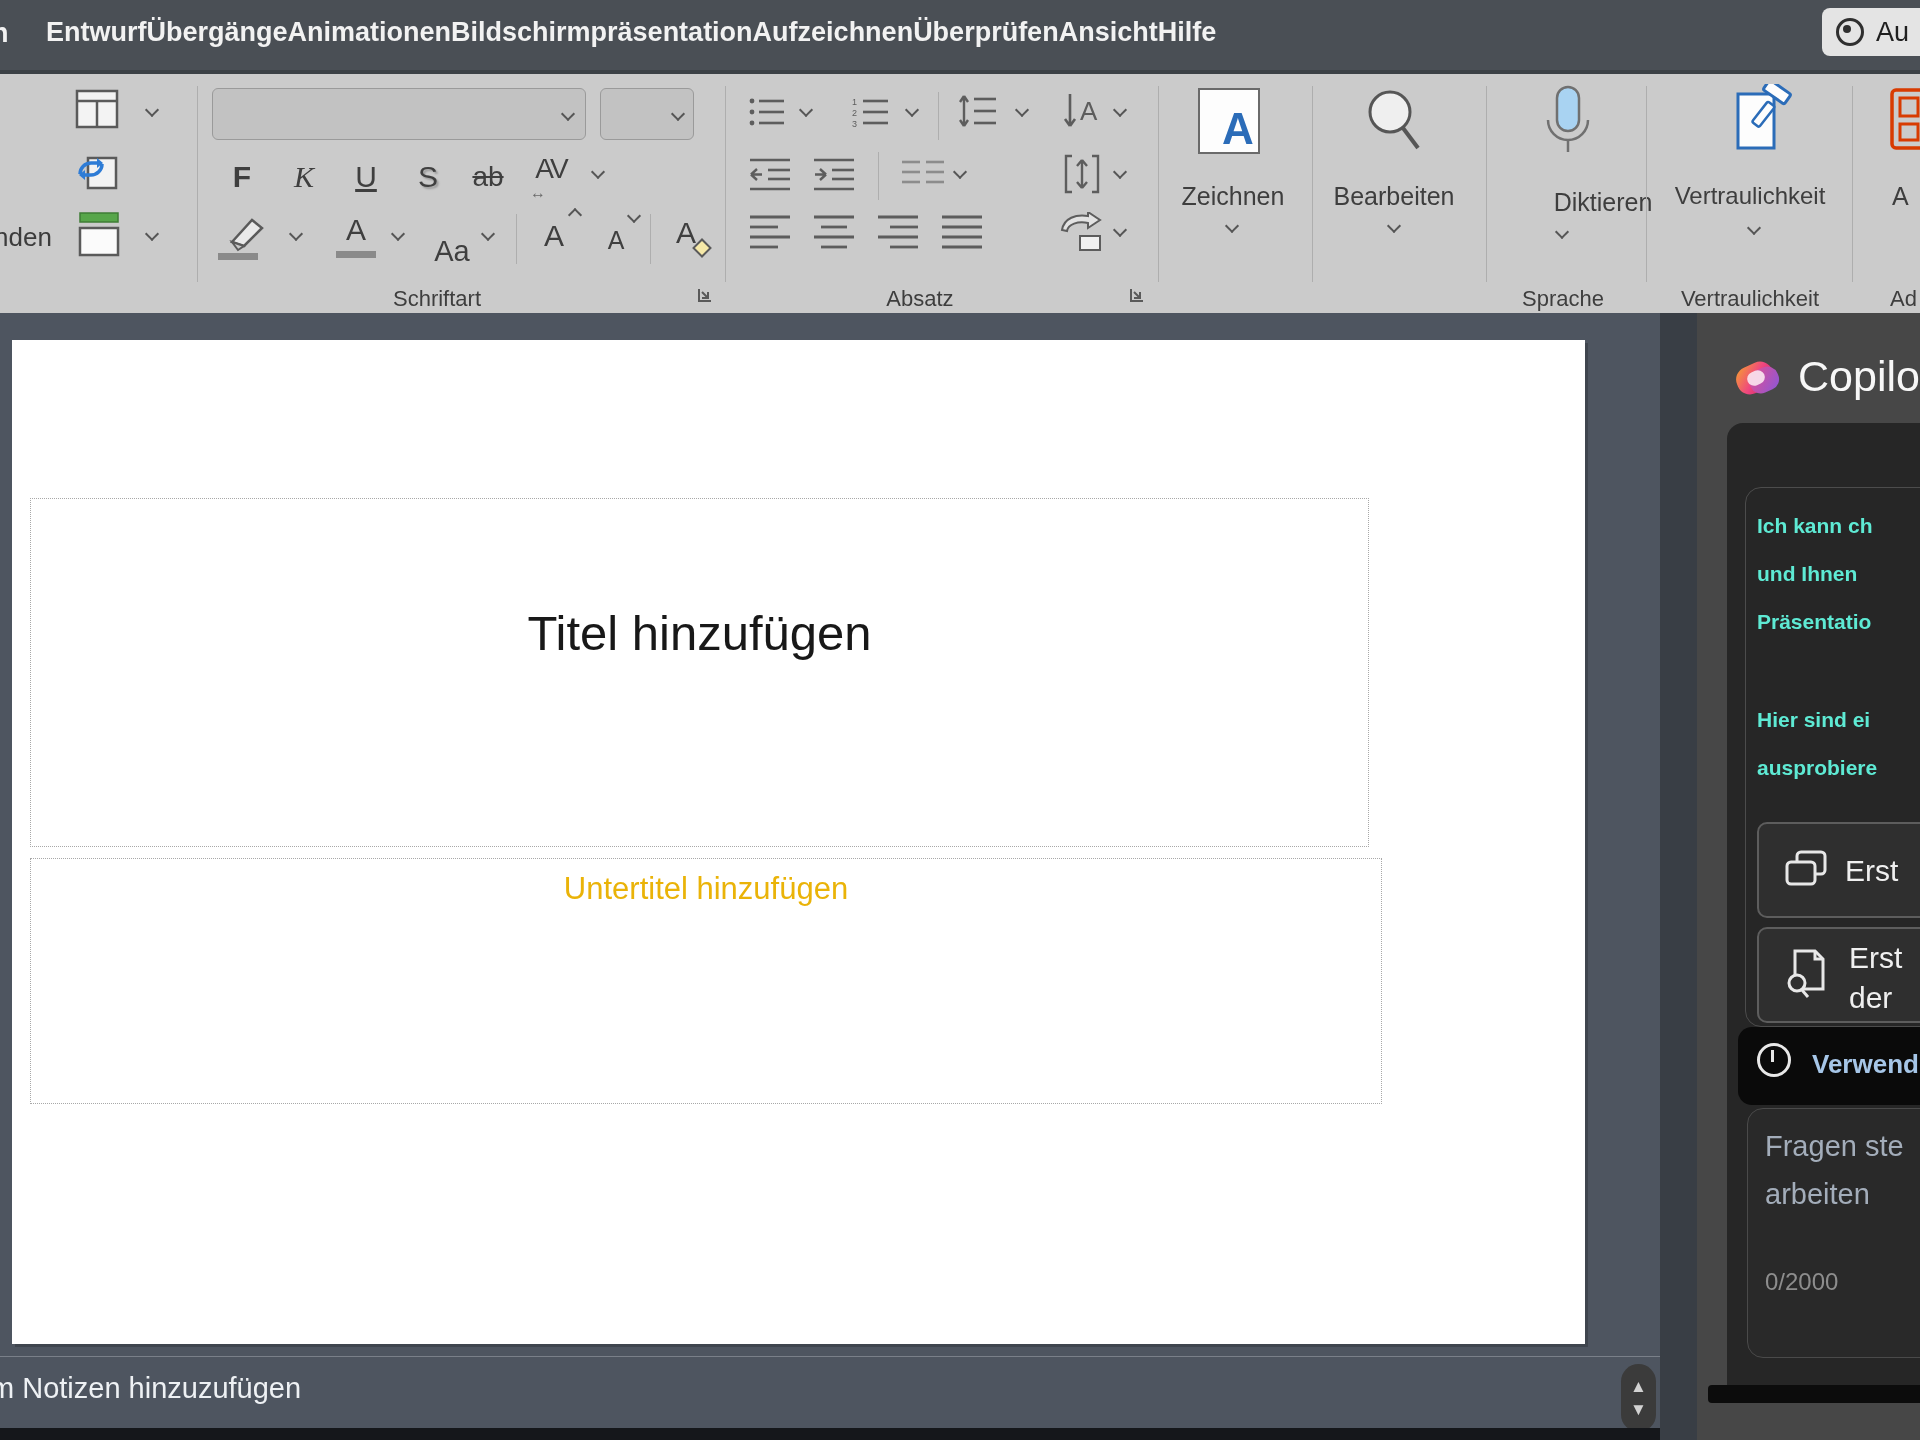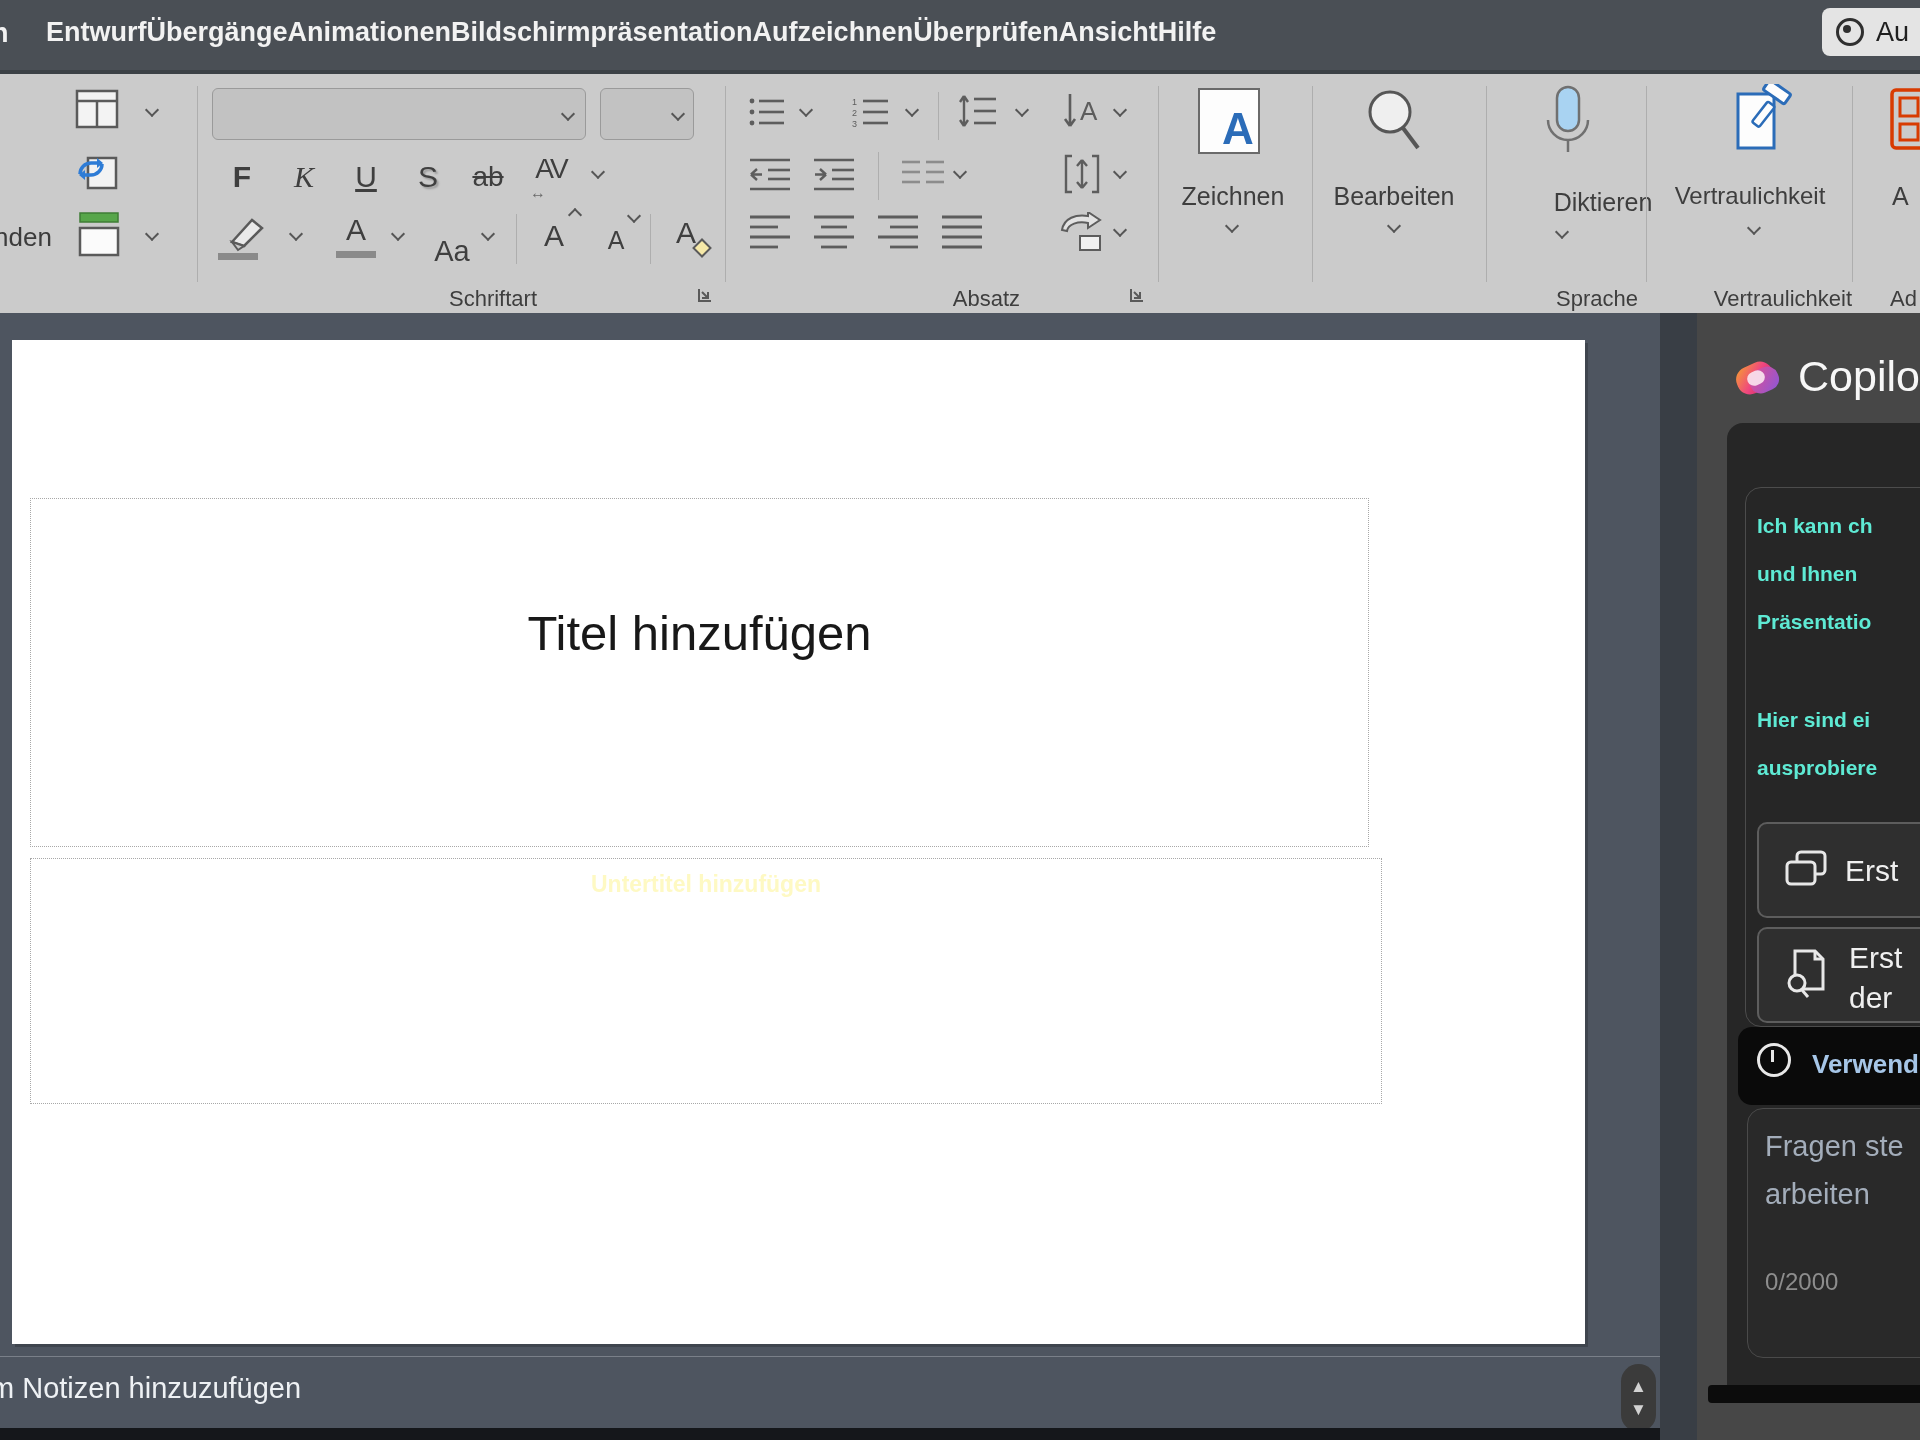--- a/index.html
+++ b/index.html
@@ -8,34 +8,34 @@
   .abs{position:absolute}
   .ctr{display:flex;align-items:center;justify-content:center}
   
   .menubar{left:0;top:0;width:1920px;height:70px;background:#4a4f55}
   .menutabs{left:46px;top:0;height:64px;display:flex;align-items:center}
   .tab{color:#f2f2f2;font-size:27px;font-weight:600;white-space:nowrap}
   .menuedge{left:0;top:70px;width:1920px;height:4px;background:#3c4146}
   
   .ribbon{left:0;top:74px;width:1920px;height:239px;background:#cbcbcb}
   .vsep{position:absolute;width:1px;background:#aeaeae}
-  .glabel{position:absolute;font-size:22px;color:#3e3e3e;text-align:right}
+  .glabel{position:absolute;font-size:22px;color:#3e3e3e;text-align:center}
   .combo{position:absolute;background:#c2c2c2;border:1px solid #9a9a9a;border-radius:6px}
   .lbtn{position:absolute;font-size:30px;color:#3f3f3f;display:flex;align-items:center;justify-content:center}
   .chv{position:absolute;width:13px;height:13px}
   .chv::after{content:"";position:absolute;left:1px;top:1px;width:8px;height:8px;
       border-right:2px solid #565656;border-bottom:2px solid #565656;transform:rotate(45deg)}
   .rlabel{position:absolute;font-size:25px;color:#3e3e3e;text-align:center;white-space:nowrap}
   svg{display:block}
   
   .slide{left:12px;top:340px;width:1573px;height:1004px;background:#ffffff;
          box-shadow:3px 3px 0 rgba(0,0,0,0.18)}
   .ph{position:absolute;border:1px dotted #a8a8a8}
   .titletext{font-size:49px;color:#181818;font-weight:400;transform:translateY(-40px)}
-  .subtext{font-size:23px;color:#fef9c3;font-weight:700;padding-top:12px}
+  .subtext{font-size:31px;color:#eab308;font-weight:400;padding-top:12px}
   
   .notesline{left:0;top:1356px;width:1660px;height:1px;background:#7a8089}
   .notestext{left:-10px;top:1372px;font-size:29px;color:#eef1f4}
   .pill{left:1621px;top:1364px;width:35px;height:68px;background:#3b3b3b;border-radius:18px;
         display:flex;flex-direction:column;align-items:center;justify-content:center;gap:6px}
   .pill span{color:#d2d2d2;font-size:17px;line-height:17px}
   .bottombar{left:0;top:1428px;width:1660px;height:12px;background:#15171b}
   
   .cpdivider{left:1660px;top:313px;width:37px;height:1127px;background:#393e45}
   .cppanel{left:1697px;top:313px;width:223px;height:1127px;background:#474747}

